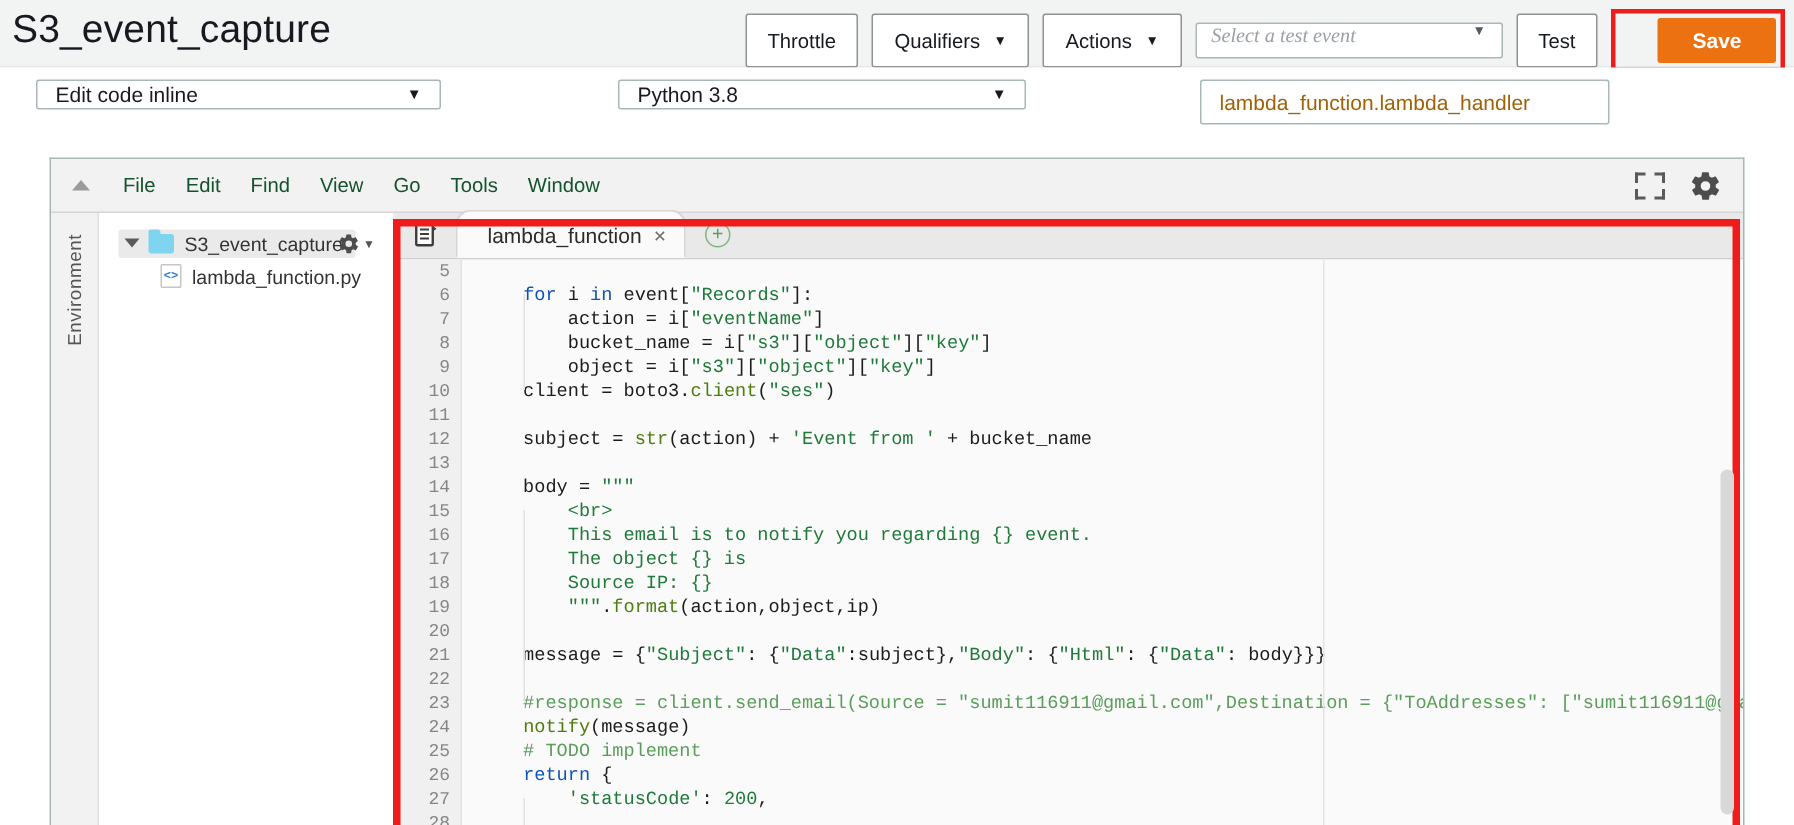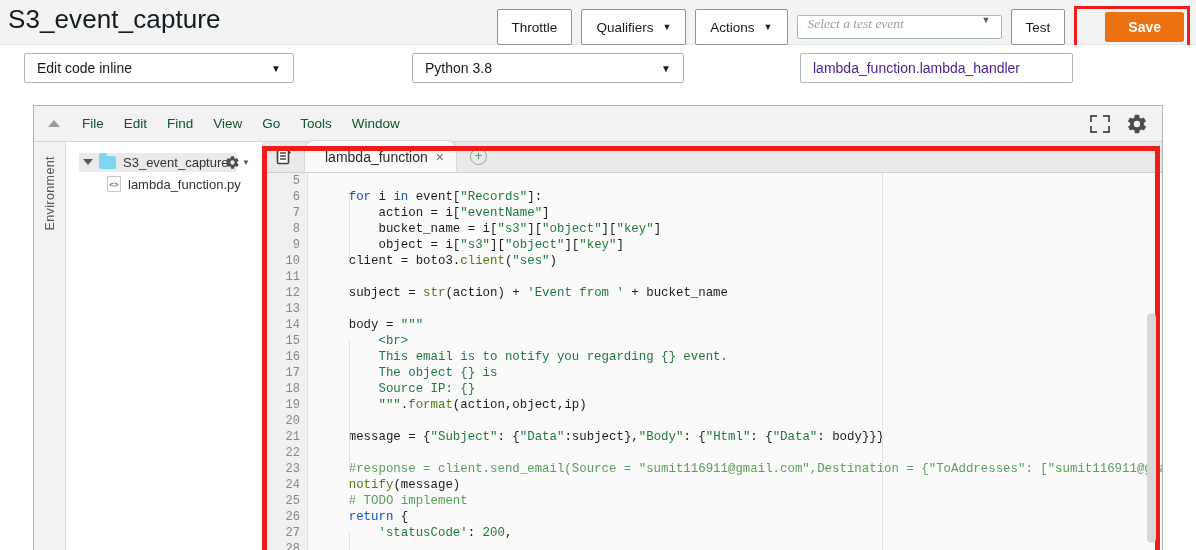--- a/index.html
+++ b/index.html
@@ -56,35 +56,35 @@
     display: flex; align-items: center; justify-content: center;
     padding: 0 22px; cursor: pointer; margin-left: 25px;
   }
 
   
   .subbar {
     position: absolute; left: 0; top: 45px; width: 1196px; height: 47px;
     background: #fff;
   }
   .sel {
-    position: absolute; top: 8px; height: 30px; background:#fff;
+    position: absolute; top: 8px; height: 20px; background:#fff;
     border: 1px solid #aab7b8; border-radius: 2px;
     display: flex; align-items: center; padding: 0 12px;
     font-size: 14px; color: #16191f; cursor: pointer;
   }
   .sel .caret2 {
     position: absolute; right: 12px; font-size: 10px; color: #16191f;
   }
   #sel-source { left: 24px; width: 270px; }
   #sel-runtime { left: 412px; width: 272px; }
   #handler-field {
     position: absolute; left: 800px; top: 8px; width: 273px; height: 30px;
     background:#fff; border: 1px solid #aab7b8; border-radius: 2px;
     display:flex; align-items:center; padding: 0 12px;
-    font-size: 14px; color: #4c1d95;
+    font-size: 14px; color: #a16207;
   }
 
   
   .ide {
     position: absolute; left: 33px; top: 105px; width: 1130px; height: 445px;
     border: 1px solid #aab7b8; border-bottom: none; background: #fff;
   }
   .menubar {
     position: absolute; left: 0; top: 0; width: 100%; height: 36px;
     background: #f2f2f2; border-bottom: 1px solid #d5d5d5;

